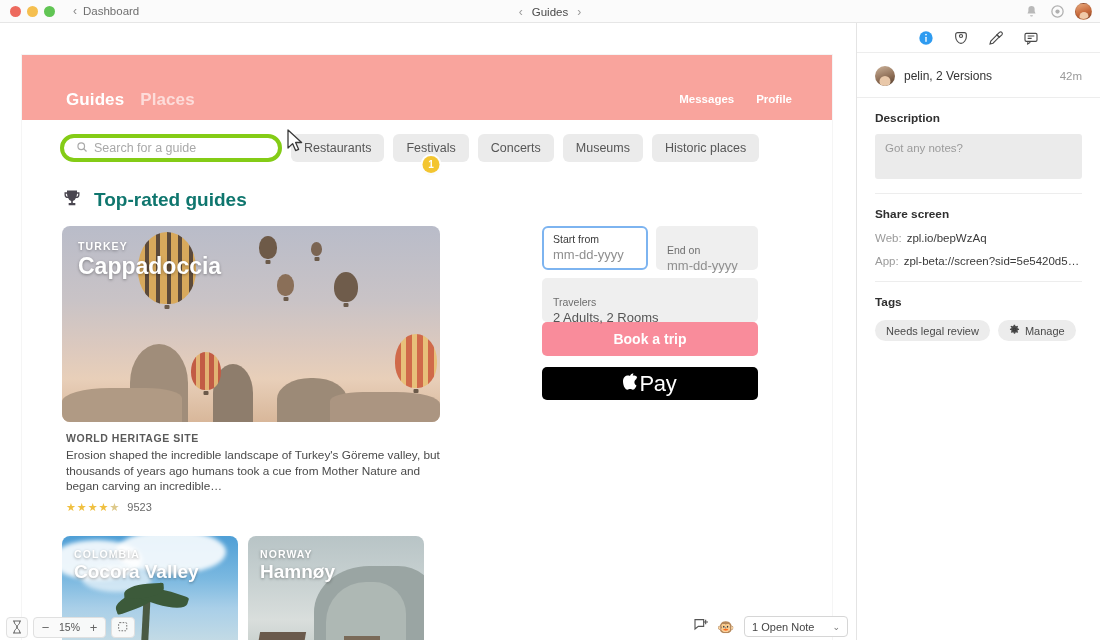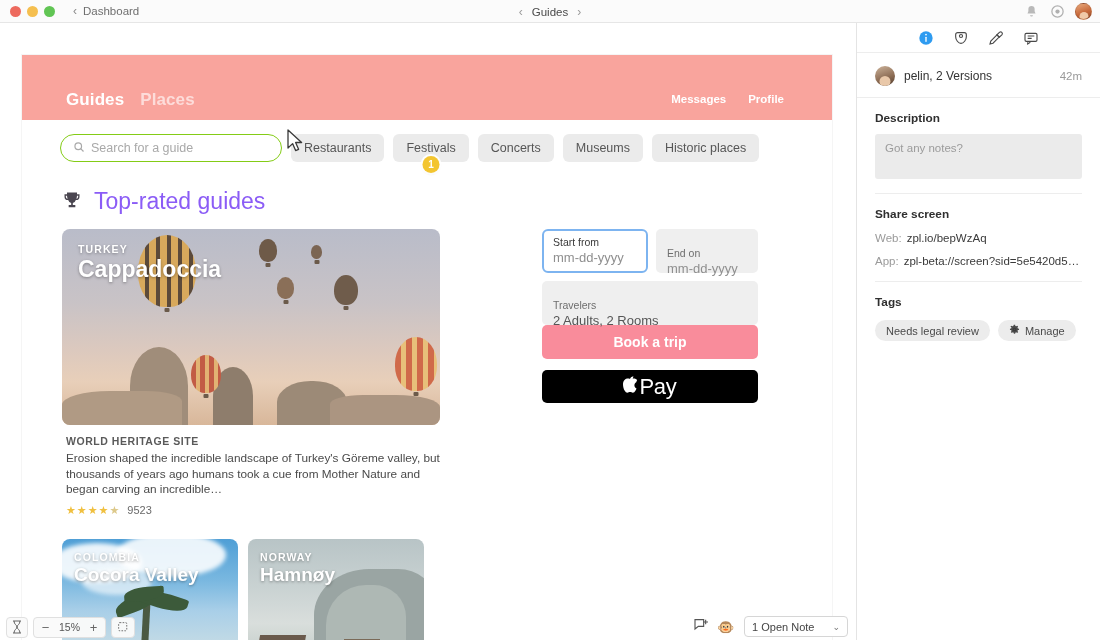--- a/index.html
+++ b/index.html
@@ -78,32 +78,32 @@
   }
   .site-nav {
     position: absolute; left: 44px; bottom: 10px;
     display: flex; gap: 16px; align-items: baseline;
   }
   .site-nav .nav-item {
     font-size: 17px; font-weight: bold; color: #ffffff; letter-spacing: .1px;
   }
   .site-nav .nav-item.dim { color: rgba(255,255,255,0.62); }
   .site-nav-right {
-    position: absolute; right: 48px; bottom: 15px;
+    position: absolute; right: 40px; bottom: 15px;
     display: flex; gap: 22px; align-items: baseline;
   }
   .site-nav-right .nav-item { font-size: 11.5px; font-weight: bold; color: #ffffff; }
 
   
   .filters-row {
     display: flex; align-items: center; gap: 9px;
     padding: 14px 0 0 38px; position: relative;
   }
   .searchbox {
-    width: 222px; height: 28px; border: 1px solid #84cc16; border-radius: 15px;
+    width: 222px; height: 28px; border: 4px solid #84cc16; border-radius: 15px;
     background: #fff; display: flex; align-items: center; gap: 6px;
     padding: 0 12px;
   }
   .searchbox .ph { font-size: 12.5px; color: #a9a9a9; }
   .chip {
     height: 28px; border-radius: 6px; background: #ebebeb;
     display: flex; align-items: center; padding: 0 13px;
     font-size: 12.5px; color: #565656; position: relative;
   }
   .pin-badge {
@@ -114,21 +114,21 @@
     box-shadow: 0 0 0 2px rgba(255,255,255,0.9), 0 1px 2px rgba(0,0,0,0.25);
     color: #fff; font-size: 10px; font-weight: bold;
     display: flex; align-items: center; justify-content: center;
   }
 
   
   .section-title {
     display: flex; align-items: center; gap: 12px;
     padding: 26px 0 0 40px;
   }
-  .section-title .t { font-size: 23px; font-weight: normal; color: #8b5cf6; }
+  .section-title .t { font-size: 19px; font-weight: bold; color: #0f766e; }
 
   
   .content-row { display: flex; padding: 14px 0 0 40px; gap: 0; }
   .cards-col { width: 400px; }
   .card-hero {
     width: 378px; height: 196px; border-radius: 8px; overflow: hidden;
     position: relative;
   }
   .card-hero .overlay-text {
     position: absolute; left: 16px; top: 14px; z-index: 3;

